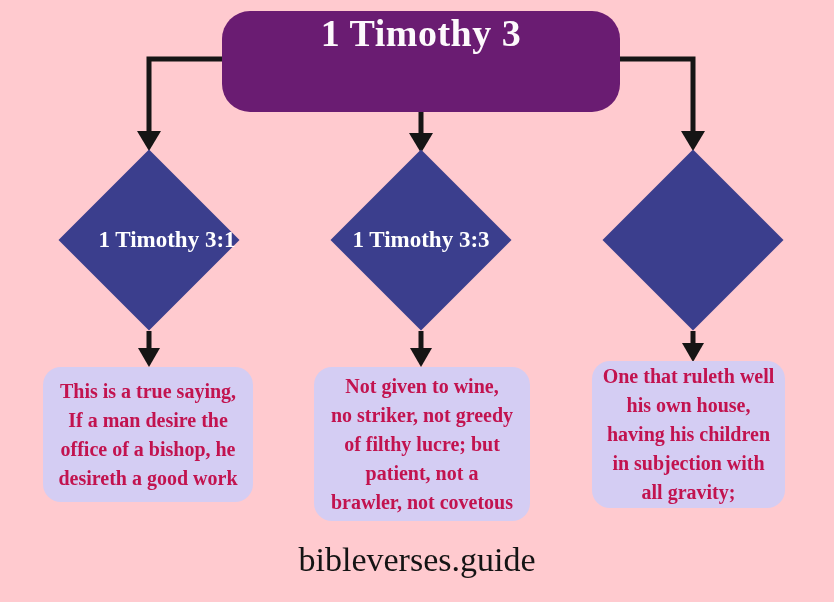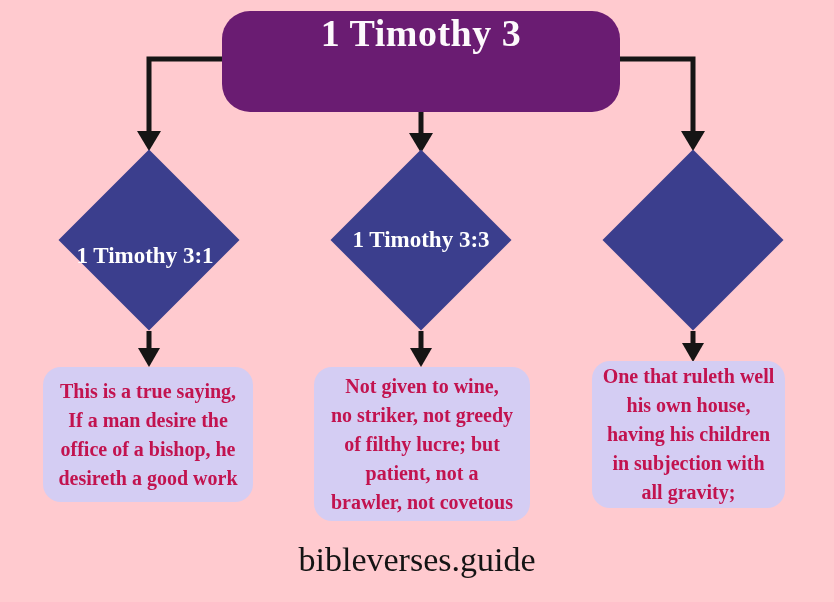--- a/index.html
+++ b/index.html
@@ -55,21 +55,21 @@
   .diamond-label {
     position: absolute;
     top: 226px;
     width: 200px;
     text-align: center;
     color: #FFFFFF;
     font-size: 23px;
     font-weight: bold;
     line-height: 28px;
   }
-  .dlabel-1 { left: 45px; margin-top: 16px; }
+  .dlabel-1 { left: 67px; }
   .dlabel-2 { left: 321px; }
   .dlabel-3 { left: 593px; }
 
   .verse-box {
     position: absolute;
     background: #D4CDF3;
     border-radius: 18px;
     display: flex;
     align-items: center;
     justify-content: center;

